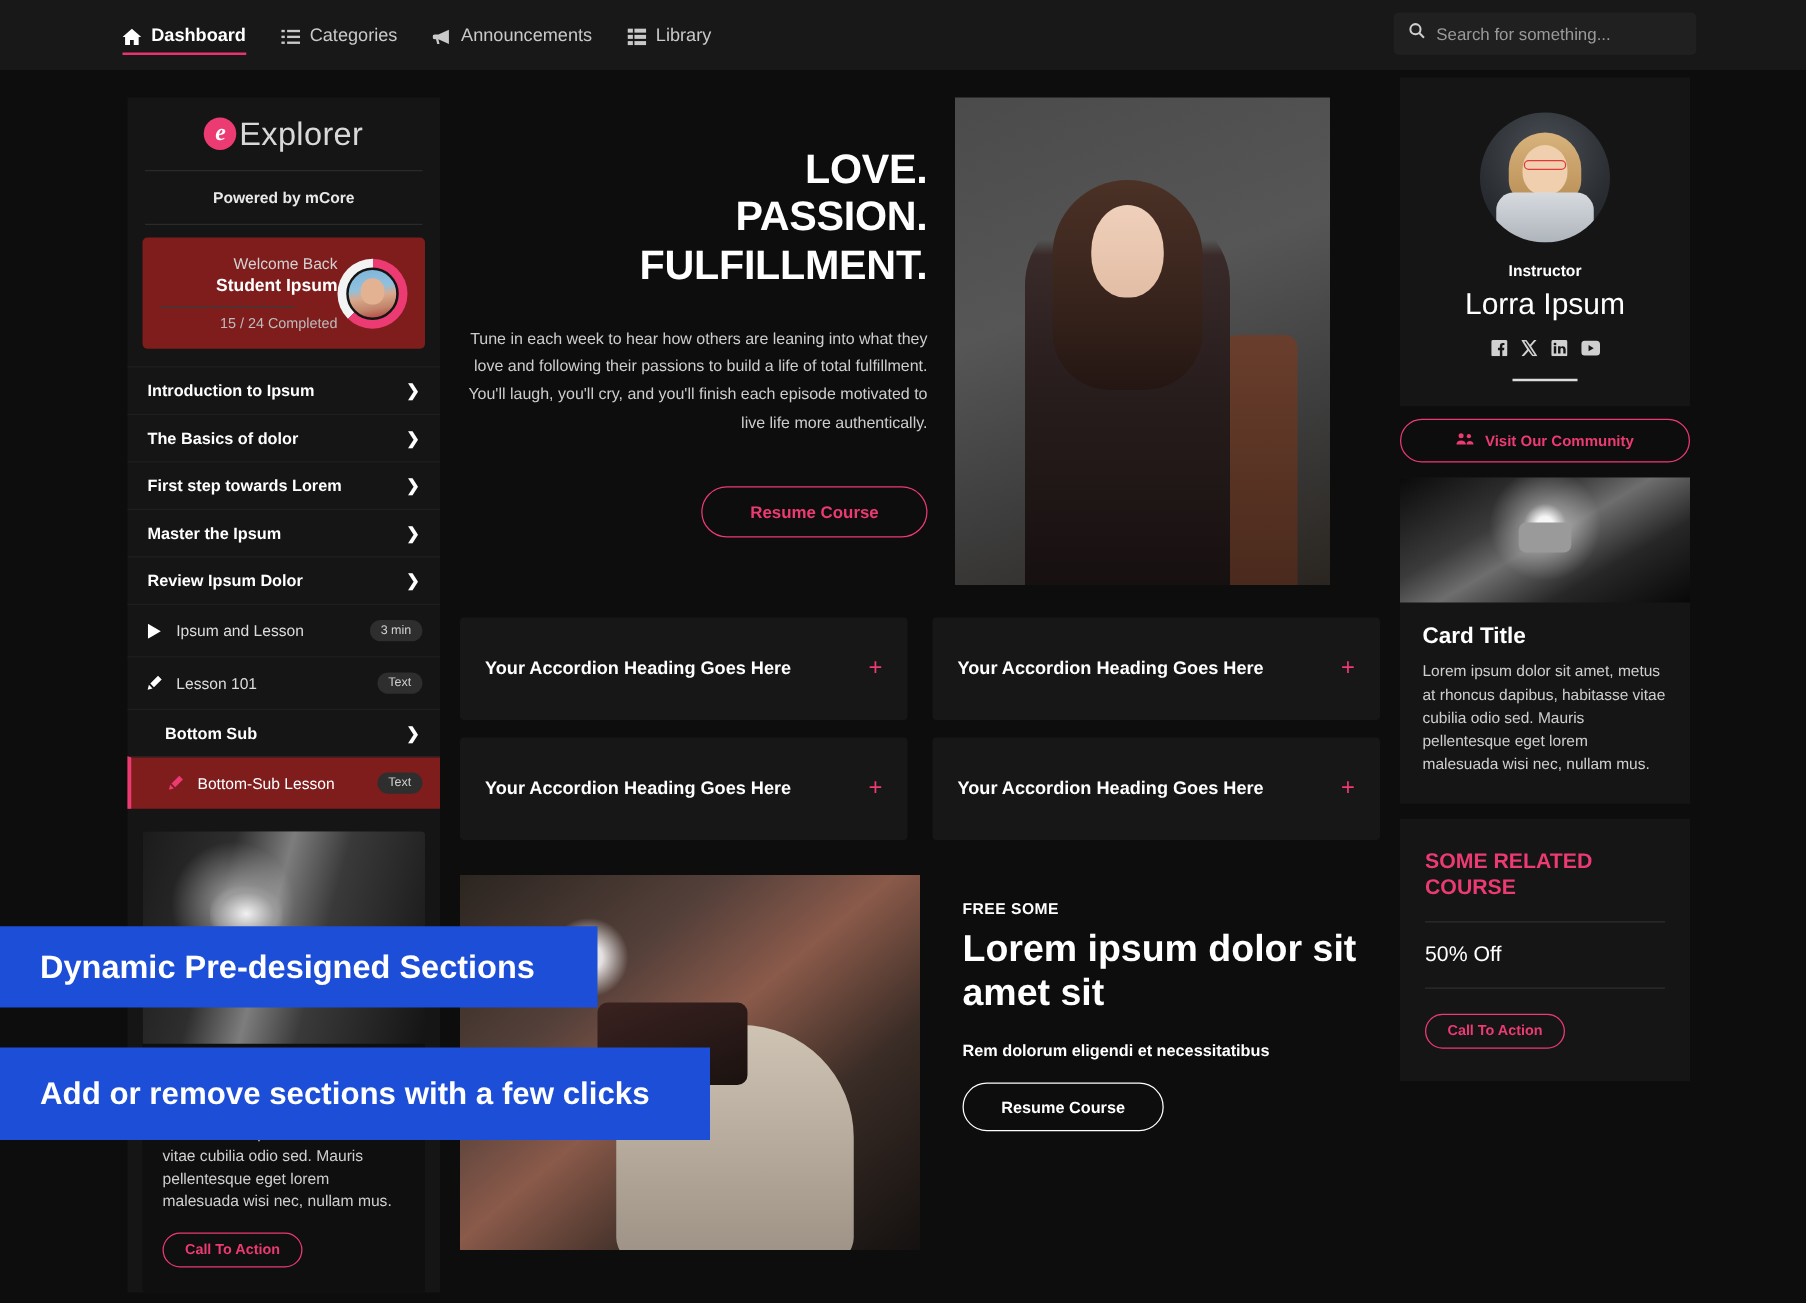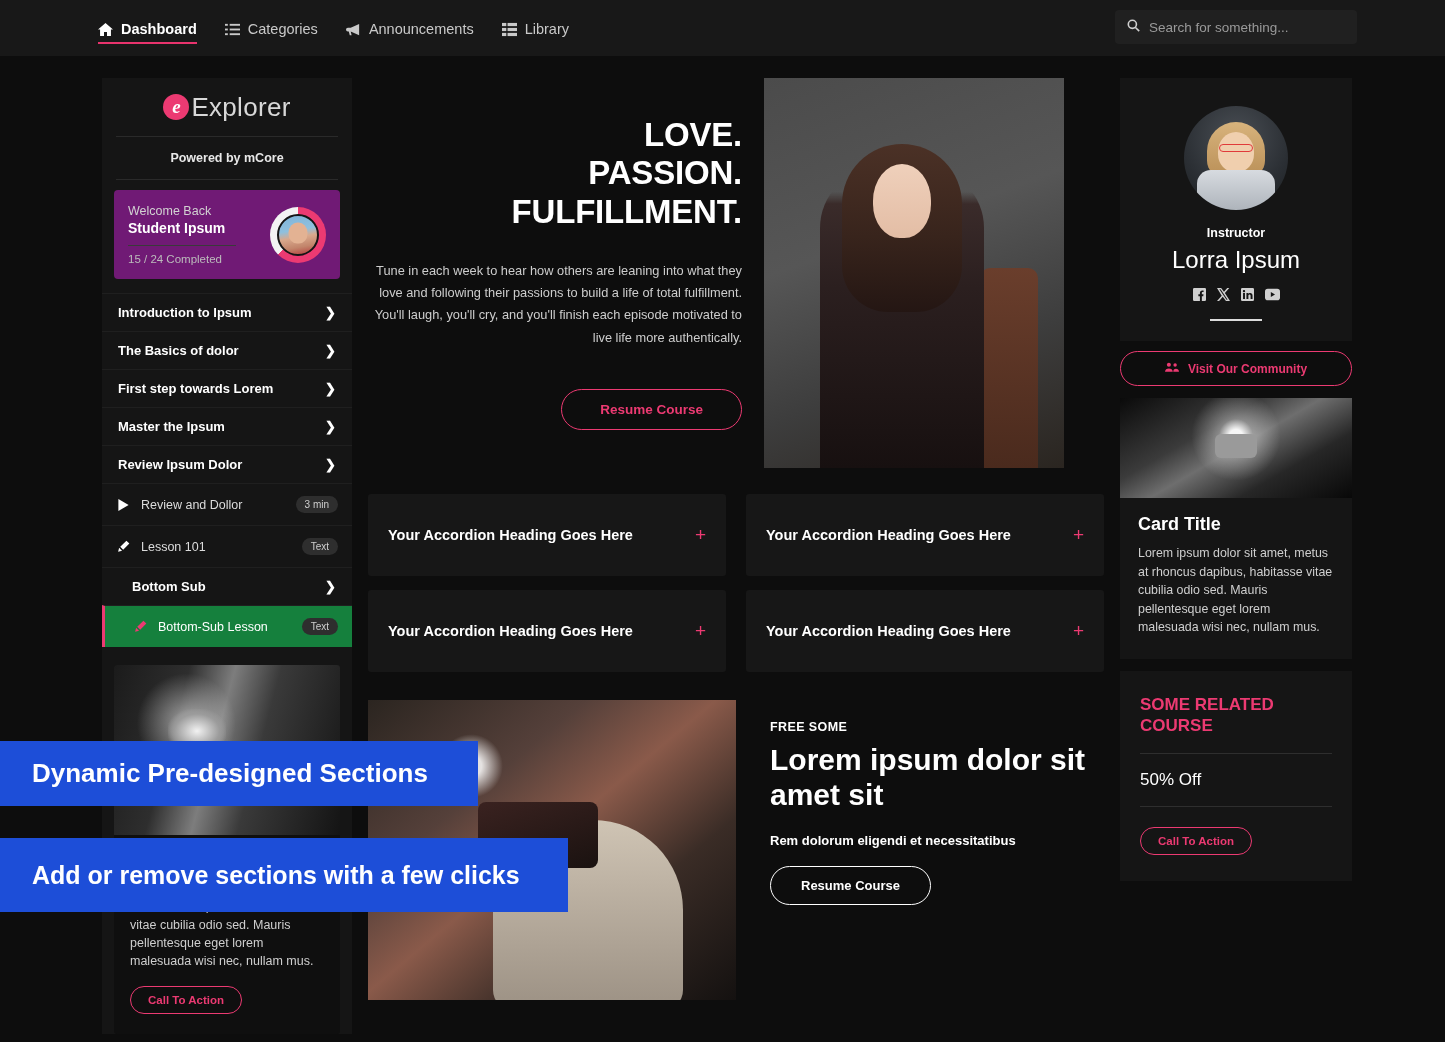--- a/index.html
+++ b/index.html
@@ -33,42 +33,42 @@
   .searchbox {
     position: absolute; right: 88px; top: 10px;
     width: 242px; height: 34px; background: #202020; border-radius: 4px;
     display: flex; align-items: center; padding: 0 12px; gap: 9px; cursor: text;
   }
   .searchbox .ph { color: #9a9a9a; font-size: 13.5px; }
 
   
   .left-col { position: absolute; left: 102px; top: 78px; width: 250px; }
   .mid-col  { position: absolute; left: 368px; top: 78px; width: 736px; }
-  .right-col{ position: absolute; left: 1120px; top: 78px; width: 232px; }
+  .right-col{ position: absolute; left: 1120px; top: 62px; width: 232px; }
 
   .panel { background: #151515; }
 
   
   .logo-box { height: 58px; display: flex; align-items: center; justify-content: center; }
   .logo { display: flex; align-items: center; gap: 2px; }
   .logo-e {
     width: 26px; height: 26px; border-radius: 50%; background: #ec3a72;
     color: #ffffff; font-size: 19px; font-weight: bold; font-style: italic;
     display: flex; align-items: center; justify-content: center;
     font-family: "Liberation Serif", serif; position: relative;
   }
   .logo-text { color: #d8d8d8; font-size: 26px; letter-spacing: .3px; }
   .divider-line { height: 1px; background: #2a2a2a; margin: 0 14px; }
   .powered { text-align: center; color: #e8e8e8; font-size: 12.5px; font-weight: bold; padding: 14px 0; }
 
   
   .welcome-wrap { padding: 10px 12px 14px 12px; }
   .welcome {
-    background: #701a75; border-radius: 4px; padding: 14px 14px;
-    display: flex; align-items: center; justify-content: space-between;
+    background: #7f1d1d; border-radius: 4px; padding: 14px 14px;
+    display: flex; align-items: center; justify-content: space-between; text-align: right;
   }
   .w-left { flex: 1; }
   .w-hi { color: #d2d2d2; font-size: 12.5px; }
   .w-name { color: #ffffff; font-size: 14px; font-weight: bold; margin-top: 2px; }
   .w-rule { height: 1px; background: #3a3a3a; margin: 9px 0 7px 0; width: 76%; }
   .w-prog { color: #bcbcbc; font-size: 11.5px; }
   .ring {
     width: 56px; height: 56px; border-radius: 50%; flex: none;
     background: conic-gradient(#ec3a72 0% 62.5%, #f3f3f3 62.5% 100%);
     display: flex; align-items: center; justify-content: center;
@@ -97,21 +97,21 @@
     padding: 12px 14px; border-top: 1px solid #1f1f1f; cursor: pointer;
   }
   .les-ico { width: 14px; display: flex; justify-content: center; flex: none; }
   .les-title { color: #dcdcdc; font-size: 12.5px; flex: 1; }
   .les-badge {
     background: #2e2e2e; color: #cfcfcf; font-size: 10px;
     padding: 3px 9px; border-radius: 9px; flex: none;
   }
   .sub-head { padding-left: 30px; }
   .les-item.active {
-    background: #15803d; border-left: 3px solid #ec3a72; padding-left: 28px;
+    background: #7f1d1d; border-left: 3px solid #ec3a72; padding-left: 28px;
   }
   .les-item.active .les-title { color: #ffffff; }
 
   
   .lb-card { margin: 18px 12px 0 12px; background: #0f0f0f; border-radius: 3px; overflow: hidden; }
   .lb-img {
     height: 170px;
     background:
       radial-gradient(circle at 32% 34%, rgba(255,255,255,.55) 0%, rgba(255,255,255,0) 26%),
       linear-gradient(105deg,#1b1b1b 0%,#2e2e2e 28%,#7d7d7d 45%,#3a3a3a 62%,#141414 100%);
@@ -399,21 +399,21 @@
           <span>Review Ipsum Dolor</span>
           <span class="chev">❯</span>
         </div>
 
         <div class="les-item">
           <span class="les-ico">
             <svg width="11" height="12" viewBox="0 0 12 14" fill="#ffffff">
                 <path d="M0 0l12 7-12 7z"></path>
               </svg>
           </span>
-          <span class="les-title">Review and Dollor</span>
+          <span class="les-title">Ipsum and Lesson</span>
           <span class="les-badge">3 min</span>
         </div>
 
         <div class="les-item">
           <span class="les-ico">
             <svg width="13" height="13" viewBox="0 0 16 16" fill="#ffffff">
                 <path d="M11.6 0.8l3.6 3.6-7.6 7.6-3.6-3.6zM2.6 9.6l3.6 3.6-4.8 1.2z"></path>
               </svg>
           </span>
           <span class="les-title">Lesson 101</span>

